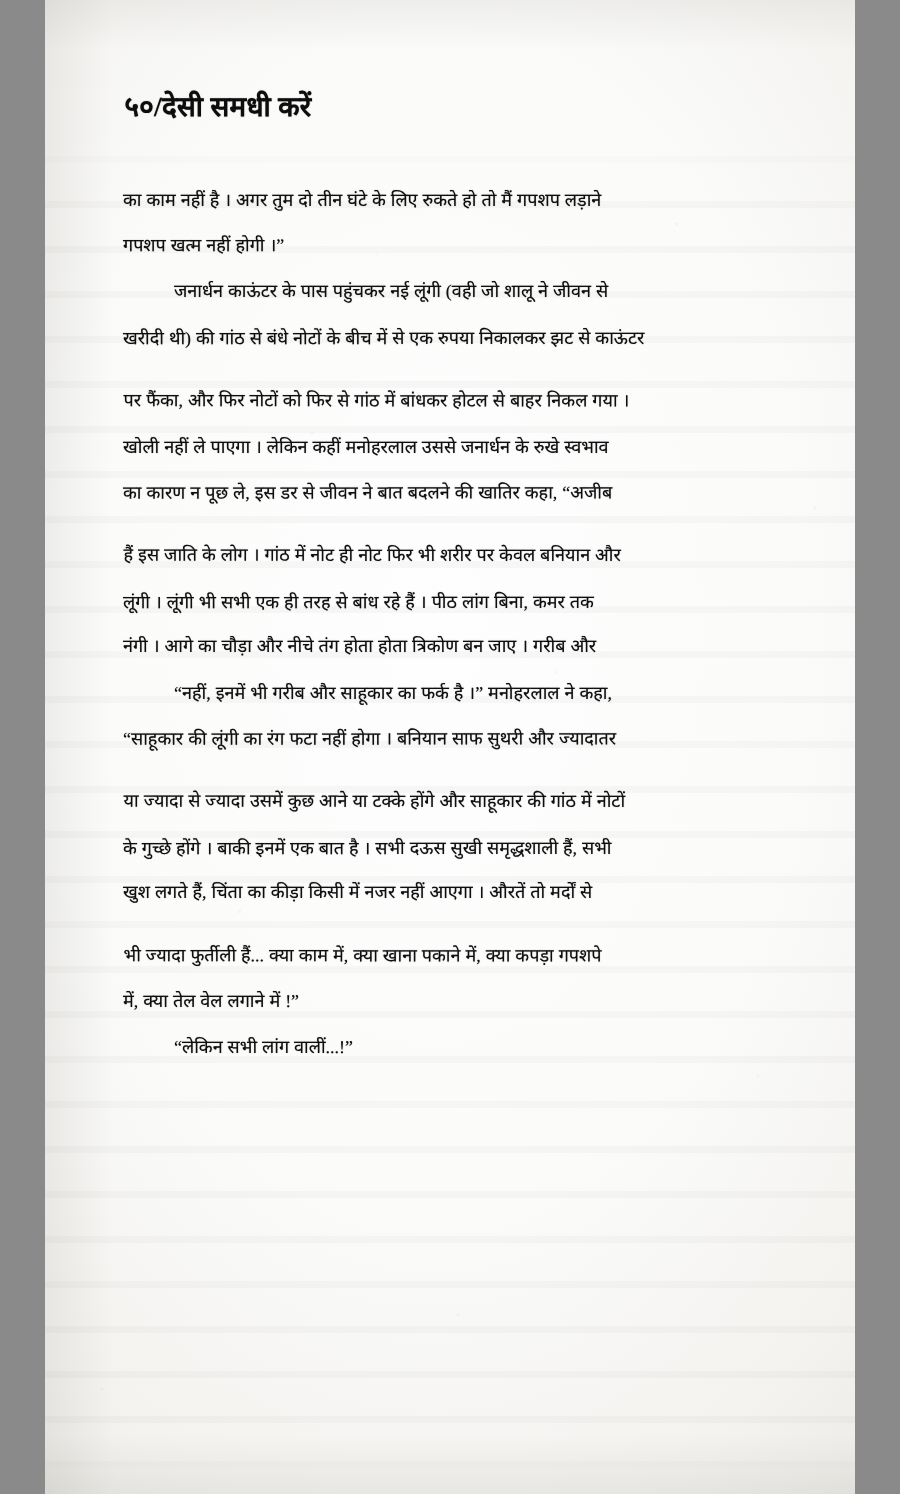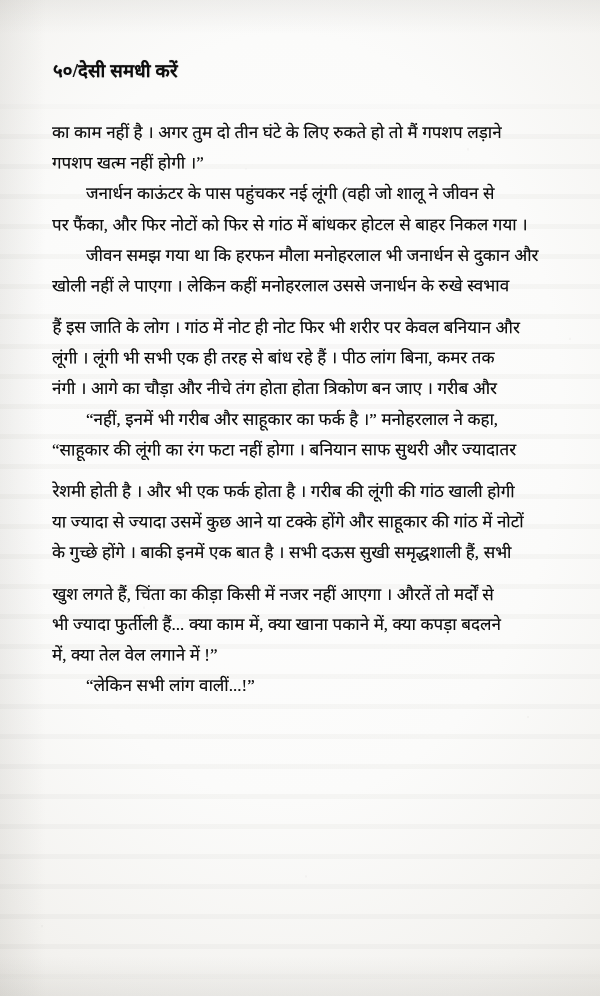--- a/index.html
+++ b/index.html
@@ -4,21 +4,21 @@
 <title>Scanned Hindi Book Page</title>
 <style>
   html, body {
     margin: 0;
     padding: 0;
     background: #8a8a8a;
   }
 
   .page {
     position: relative;
-    width: 600px;
+    width: 540px;
     height: 996px;
     margin: 0 auto;
     background:
       radial-gradient(ellipse 95% 80% at 48% 42%, #fefefe 0%, #fbfbfa 48%, #f3f2ef 78%, #e9e7e2 100%);
     overflow: hidden;
     box-sizing: border-box;
     font-family: "Liberation Serif", "DejaVu Serif", serif;
     color: #101010;
   }
 
@@ -83,21 +83,21 @@
   
   .body-text {
     position: absolute;
     top: 118px;
     left: 52px;
     width: 500px;
   }
 
   .para {
     margin: 0 0 1px 0;
-    font-size: 17px;
+    font-size: 12px;
     line-height: 30.2px;
     text-align: left;
     color: #0e0e0e;
     text-shadow: 0 0 .65px rgba(20,20,20,.5);
     word-spacing: .3px;
   }
 
   
   .line {
     display: block;
@@ -154,37 +154,37 @@
 
     <div class="running-head">५०/देसी समधी करें</div>
 
     <div class="body-text">
         <p class="para">
           <span class="line">का काम नहीं है । अगर तुम दो तीन घंटे के लिए रुकते हो तो मैं गपशप लड़ाने</span>
           <span class="line">गपशप खत्म नहीं होगी ।”</span>
         </p>
         <p class="para">
           <span class="line indent">जनार्धन काऊंटर के पास पहुंचकर नई लूंगी (वही जो शालू ने जीवन से</span>
+          <span class="line">खरीदी थी) की गांठ से बंधे नोटों के बीच में से एक रुपया निकालकर झट से काऊंटर</span>
           <span class="line">पर फैंका, और फिर नोटों को फिर से गांठ में बांधकर होटल से बाहर निकल गया ।</span>
         </p>
         <p class="para">
-          <span class="line indent">जीवन समझ गया था कि हरफन मौला मनोहरलाल भी जनार्धन से दुकान और</span>
           <span class="line">खोली नहीं ले पाएगा । लेकिन कहीं मनोहरलाल उससे जनार्धन के रुखे स्वभाव</span>
+          <span class="line">का कारण न पूछ ले, इस डर से जीवन ने बात बदलने की खातिर कहा, “अजीब</span>
           <span class="line">हैं इस जाति के लोग । गांठ में नोट ही नोट फिर भी शरीर पर केवल बनियान और</span>
           <span class="line">लूंगी । लूंगी भी सभी एक ही तरह से बांध रहे हैं । पीठ लांग बिना, कमर तक</span>
           <span class="line">नंगी । आगे का चौड़ा और नीचे तंग होता होता त्रिकोण बन जाए । गरीब और</span>
         </p>
         <p class="para">
           <span class="line indent">“नहीं, इनमें भी गरीब और साहूकार का फर्क है ।” मनोहरलाल ने कहा,</span>
           <span class="line">“साहूकार की लूंगी का रंग फटा नहीं होगा । बनियान साफ सुथरी और ज्यादातर</span>
-          <span class="line">रेशमी होती है । और भी एक फर्क होता है । गरीब की लूंगी की गांठ खाली होगी</span>
           <span class="line">या ज्यादा से ज्यादा उसमें कुछ आने या टक्के होंगे और साहूकार की गांठ में नोटों</span>
           <span class="line">के गुच्छे होंगे । बाकी इनमें एक बात है । सभी दऊस सुखी समृद्धशाली हैं, सभी</span>
           <span class="line">खुश लगते हैं, चिंता का कीड़ा किसी में नजर नहीं आएगा । औरतें तो मर्दों से</span>
-          <span class="line">भी ज्यादा फुर्तीली हैं... क्या काम में, क्या खाना पकाने में, क्या कपड़ा बदलने</span>
+          <span class="line">भी ज्यादा फुर्तीली हैं... क्या काम में, क्या खाना पकाने में, क्या कपड़ा गपशपे</span>
           <span class="line">में, क्या तेल वेल लगाने में !”</span>
         </p>
         <p class="para dialogue">
           <span class="line">“लेकिन सभी लांग वालीं...!”</span>
         </p>
       </div>
 
   </div>
 </div>
 

